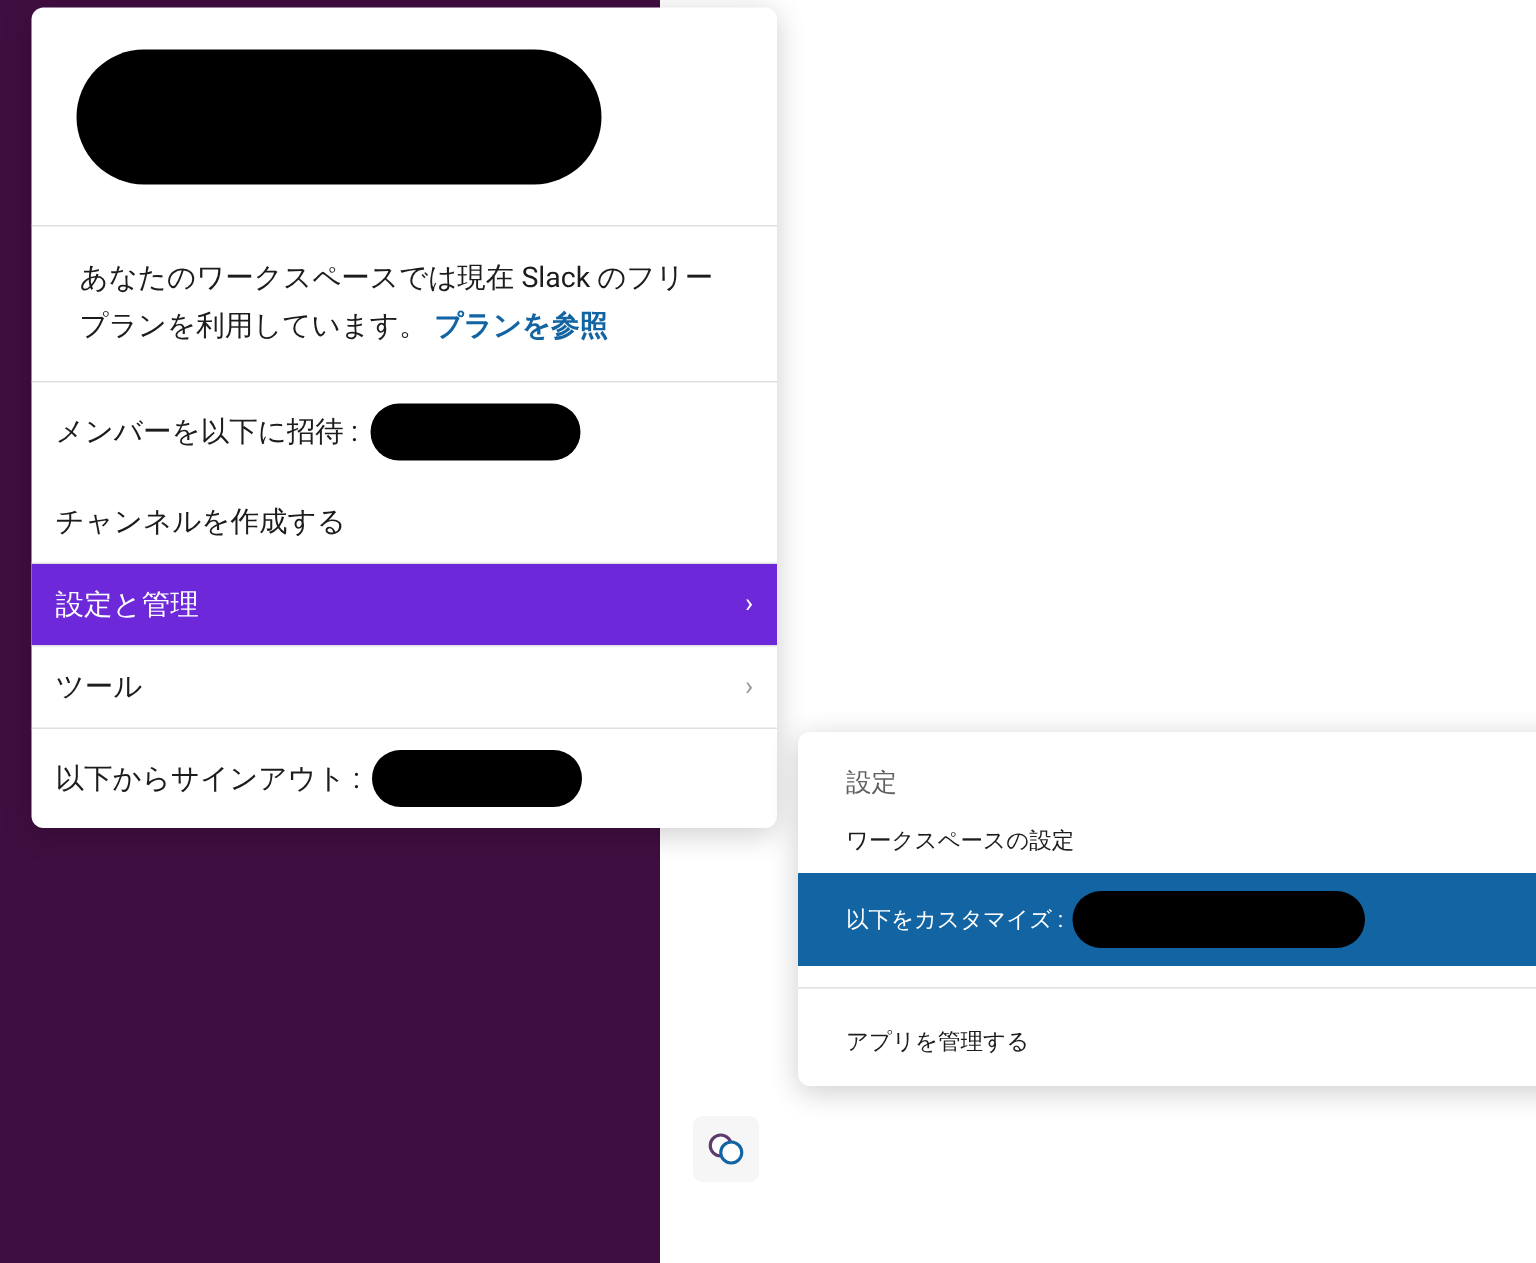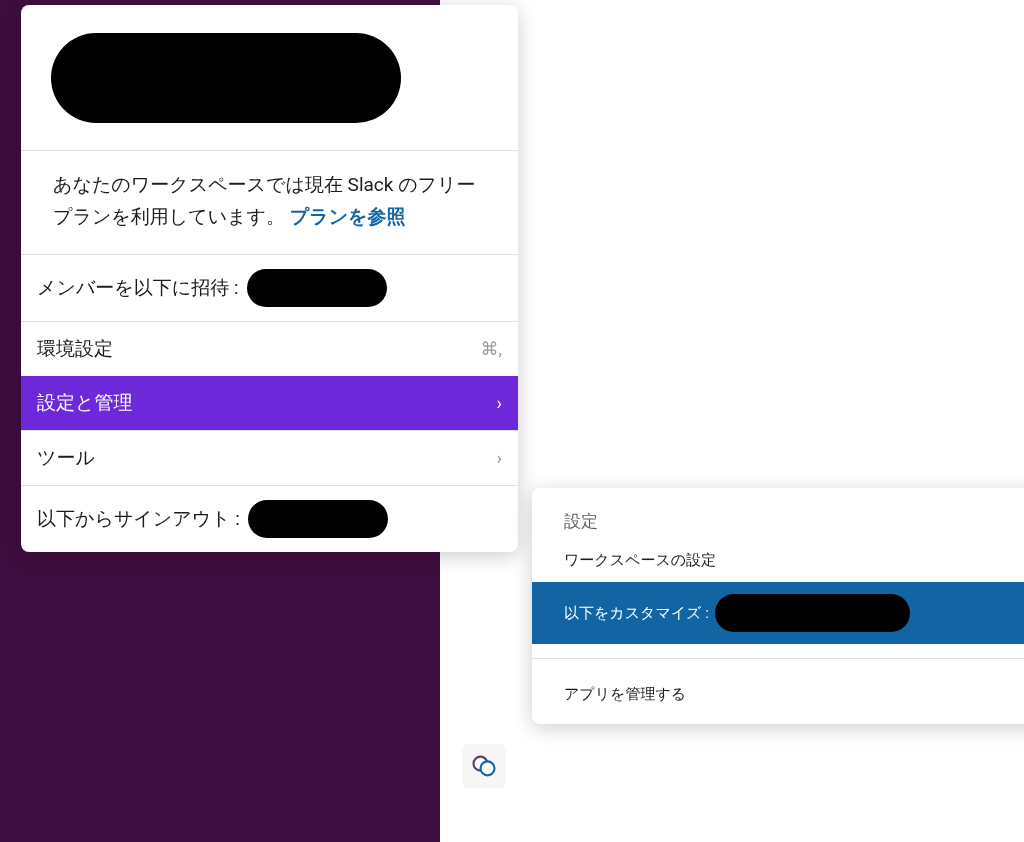--- a/index.html
+++ b/index.html
@@ -189,27 +189,26 @@
 
   <div class="menu-divider"></div>
 
   <div class="menu-item">
     <span class="invite-row">
       <span>メンバーを以下に招待 :</span>
       <span class="redacted-small"></span>
     </span>
   </div>
 
-
-  <div class="menu-divider"></div>
-
-  <div class="menu-item">
-    <span>環境設定</span>
-    <span class="shortcut">⌘,</span>
-  </div>
+  <div class="menu-item">
+    <span>チャンネルを作成する</span>
+  </div>
+
+  <div class="menu-divider"></div>
+
 
   <div class="menu-item highlighted">
     <span>設定と管理</span>
     <span class="chevron">›</span>
   </div>
 
   <div class="menu-divider"></div>
 
   <div class="menu-item">
     <span>ツール</span>

